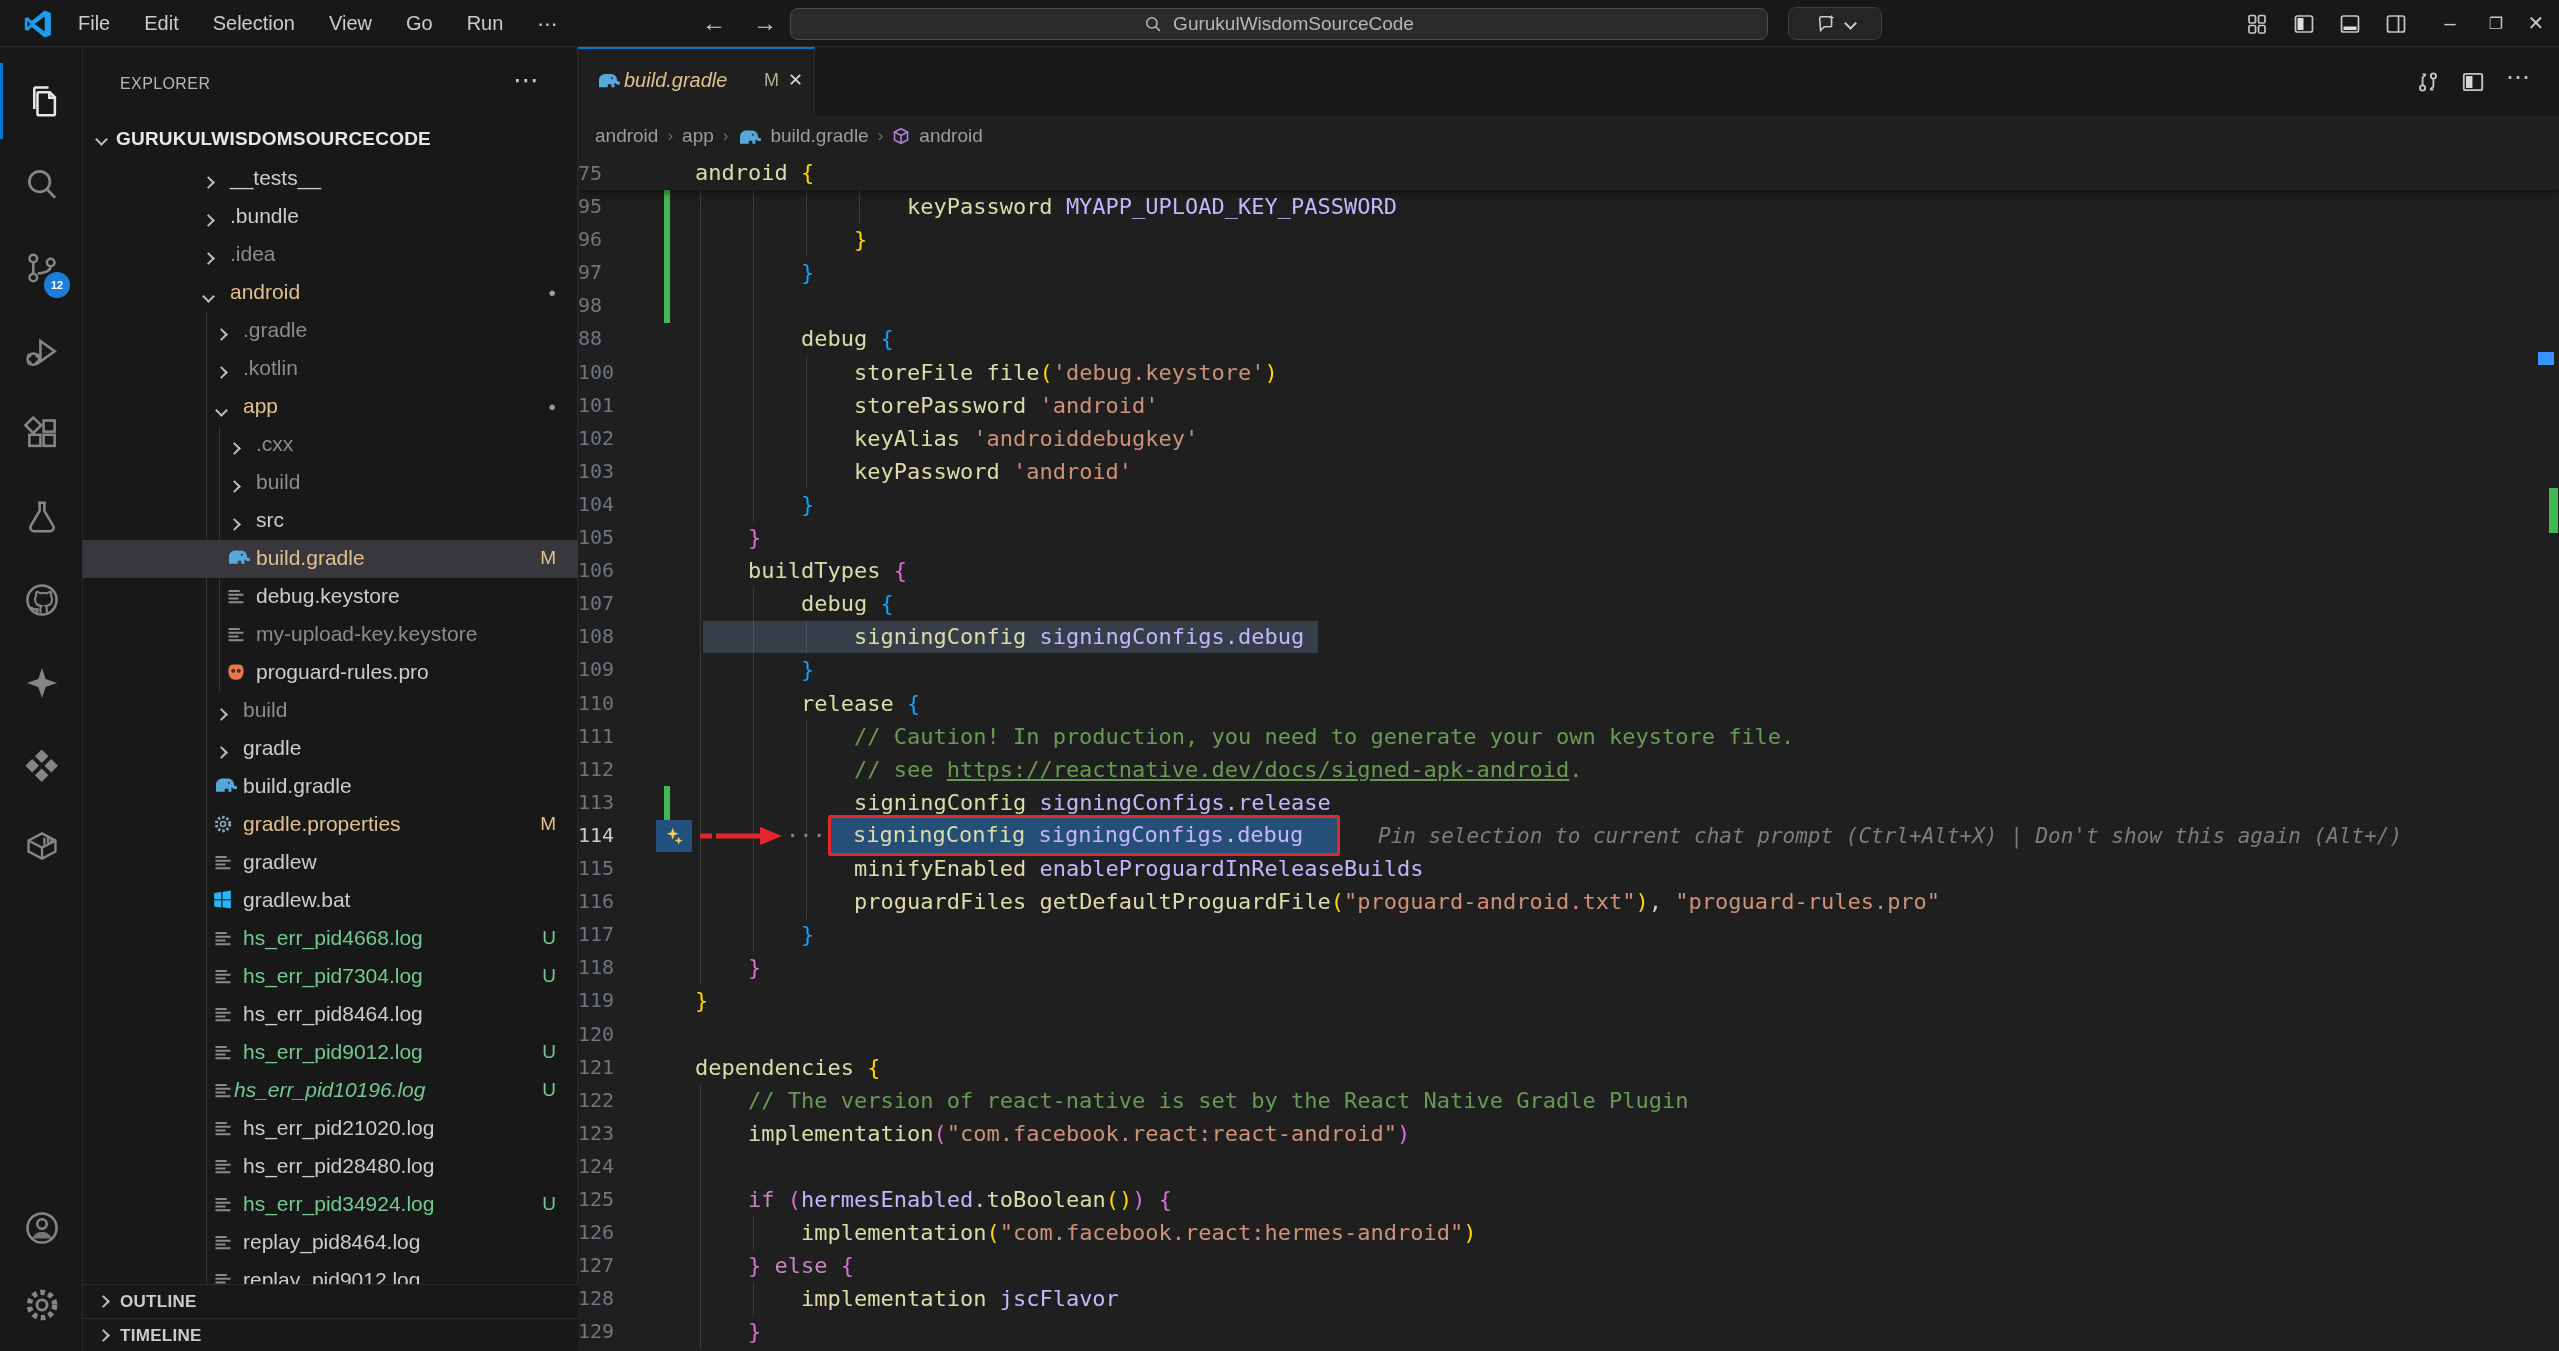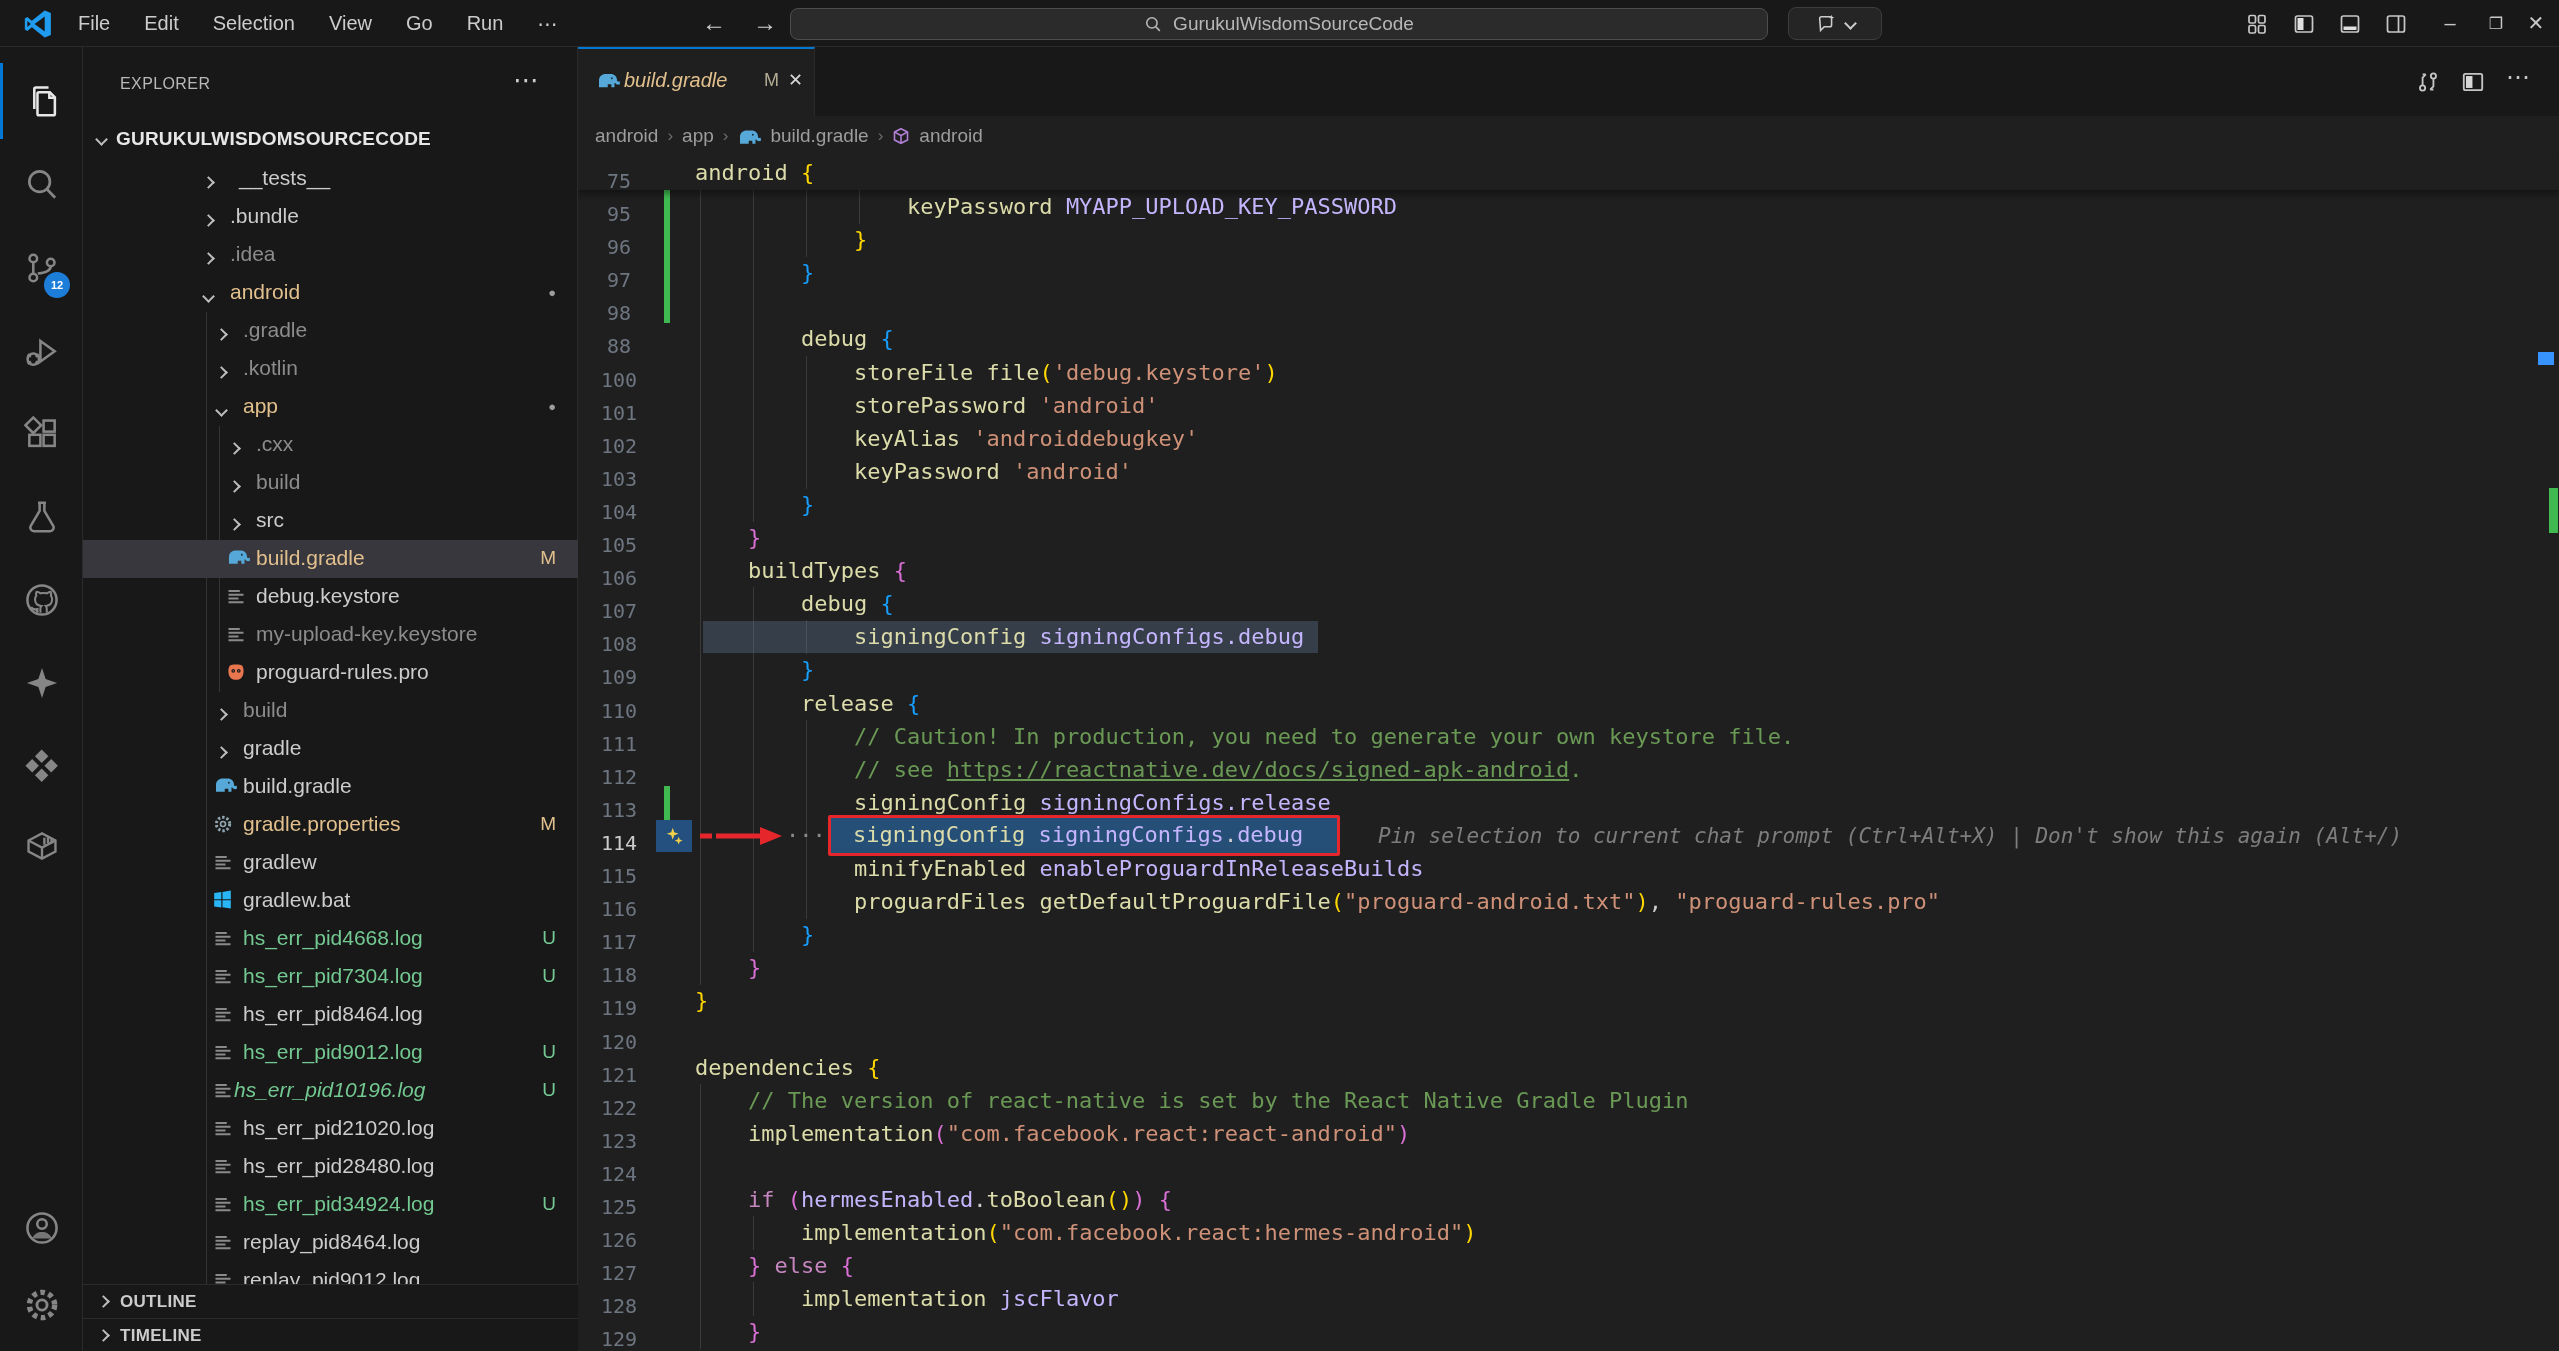--- a/index.html
+++ b/index.html
@@ -69,21 +69,21 @@
     border-top:2.5px solid #0078d4; border-right:1px solid #2b2b2b; }
   #tab-active .tlabel { position:absolute; left:46px; top:20px; font-style:italic; font-size:20px; color:#e2c08d; }
   #tab-active .tbadge { position:absolute; left:186px; top:21px; font-size:18px; color:#b3ac95; }
   #tab-active .tclose { position:absolute; left:210px; top:20px; font-size:18px; color:#d6d6d6; }
   .ed-action { position:absolute; top:22px; width:26px; height:26px; color:#c5c5c5; }
   #breadcrumb { position:absolute; left:0; top:116px; width:1981px; height:40px;
     display:flex; align-items:center; padding-left:17px; gap:9px; font-size:19px; color:#9d9d9d; }
   #breadcrumb .sep { color:#6e6e6e; font-size:17px; }
   #sticky { position:absolute; left:0; top:156px; width:1981px; height:34px; background:#1f1f1f;
     box-shadow:0 4px 6px rgba(0,0,0,.38); z-index:5; }
-  #sticky .ln, .line .ln { position:absolute; left:0; top:8px; width:82px; text-align:center;
+  #sticky .ln, .line .ln { position:absolute; left:0; top:0; width:82px; text-align:left;
     font:20px/33.1px "DejaVu Sans Mono",monospace; color:#6e7681; }
   #sticky .lt, .line .lt { position:absolute; left:117px; top:0; white-space:pre;
     font:22px/33.1px "DejaVu Sans Mono",monospace; z-index:2; }
   #sticky .ln { line-height:34px; } #sticky .lt { line-height:34px; }
   #code { position:absolute; left:0; top:0; width:1981px; height:1351px; }
   .line { position:absolute; left:0; width:1981px; height:34px; }
   .guide { position:absolute; top:0; bottom:0; width:1px; background:#3a3a3a; z-index:0; }
   .gbar { position:absolute; left:86px; top:0; bottom:0; width:6px; background:#3fb950; }
   .matchbg { position:absolute; left:125px; top:1px; width:615px; height:32px; background:rgba(104,128,160,.33); z-index:1; }
   .t-prop{color:#dcdcaa} .t-var{color:#c4b5fd} .t-str{color:#ce9178} .t-com{color:#6a9955}
@@ -560,21 +560,21 @@
     </div>
     <div id="sb-root">
       <span class="chev down"></span>
       <b>GURUKULWISDOMSOURCECODE</b>
     </div>
     <div id="tree">
         <div class="tguide" style="left: 123px; top: 152px; height: 972px;"></div>
         <div class="tguide" style="left: 136px; top: 266px; height: 266px;"></div>
         <div class="trow" style="top: 0px;">
           <span class="slot" style="left: 117px;"><span class="chev right" style="margin: 4px 0px 0px 4px;"></span></span>
-          <span class="lbl c-norm" style="left: 156px;">__tests__</span>
+          <span class="lbl c-norm" style="left: 147px;">__tests__</span>
         </div>
         <div class="trow" style="top: 38px;">
           <span class="slot" style="left: 117px;"><span class="chev right" style="margin: 4px 0px 0px 4px;"></span></span>
           <span class="lbl c-norm" style="left: 147px;">.bundle</span>
         </div>
         <div class="trow" style="top: 76px;">
           <span class="slot" style="left: 117px;"><span class="chev right" style="margin: 4px 0px 0px 4px;"></span></span>
           <span class="lbl c-dim" style="left: 147px;">.idea</span>
         </div>
         <div class="trow" style="top: 114px;">

